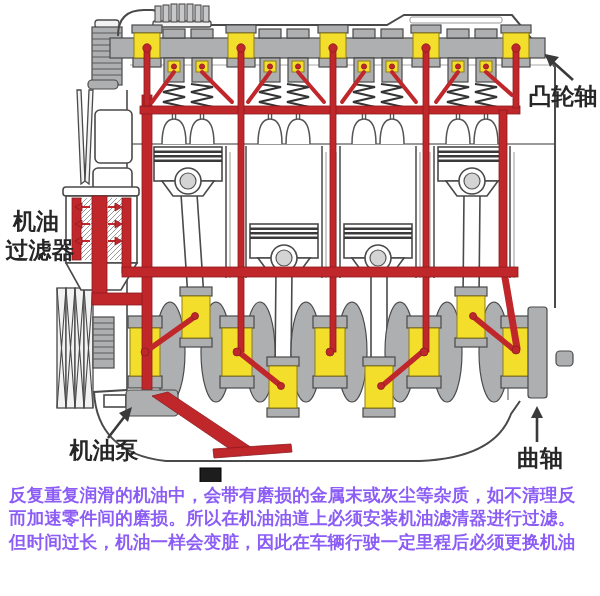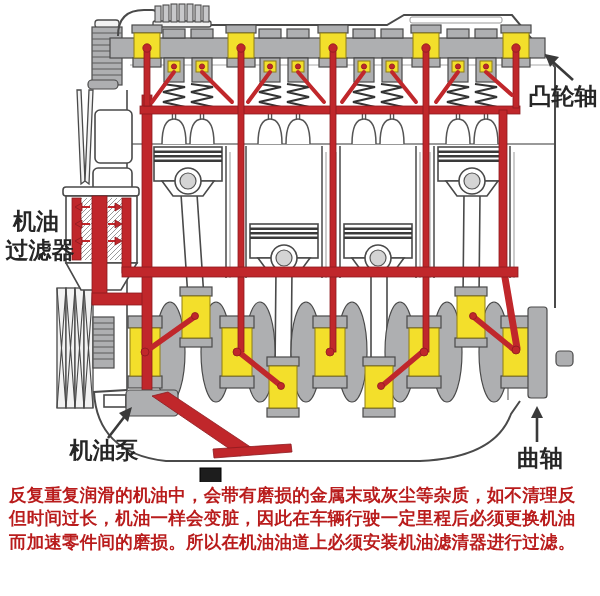--- a/index.html
+++ b/index.html
@@ -15,21 +15,21 @@
   .red{fill:#c0272b;stroke:#8d1b1f;stroke-width:0.8;}
   .redl{stroke:#c0272b;fill:none;}
   .ln{stroke:#4a4a4a;fill:none;}
   .thin{stroke:#999;fill:none;stroke-width:1;}
   .ring{fill:#3a3a3a;stroke:none;}
   .spring{stroke:#333;stroke-width:2.2;fill:none;}
   .arrow{stroke:#3a3a3a;stroke-width:2.6;fill:none;}
   .ahead{fill:#3a3a3a;stroke:none;}
   .lbl{fill:#262626;font-weight:bold;font-size:23px;text-anchor:middle;
        font-family:"DejaVu Sans","Liberation Sans",sans-serif;}
-  #caption{position:absolute;left:9px;top:484px;width:586px;color:#b91c1c;
+  #caption{position:absolute;left:9px;top:484px;width:586px;color:#8b5cf6;
            font-size:17.5px;font-weight:bold;line-height:23.4px;letter-spacing:0.2px;}
   #caption div{white-space:nowrap;}
 </style>
 </head>
 <body>
 
 <div id="stage">
 
 <svg id="diagram" width="600" height="482" viewBox="0 0 600 482" xmlns="http://www.w3.org/2000/svg">
 
@@ -317,17 +317,17 @@
     <polygon points="545,54 559,57 550,67" class="ahead"></polygon>
 
     <text x="540" y="466" class="lbl">曲轴</text>
     <line x1="537" y1="442" x2="537" y2="416" class="arrow"></line>
     <polygon points="537,406 531,418 543,418" class="ahead"></polygon>
   </g>
 </svg>
 
 <div id="caption">
   <div>反复重复润滑的机油中，会带有磨损的金属末或灰尘等杂质，如不清理反</div>
+  <div>而加速零件间的磨损。所以在机油油道上必须安装机油滤清器进行过滤。</div>
   <div>但时间过长，机油一样会变脏，因此在车辆行驶一定里程后必须更换机油</div>
-  <div>而加速零件间的磨损。所以在机油油道上必须安装机油滤清器进行过滤。</div>
 </div>
 
 </div>
 
 </body></html>

